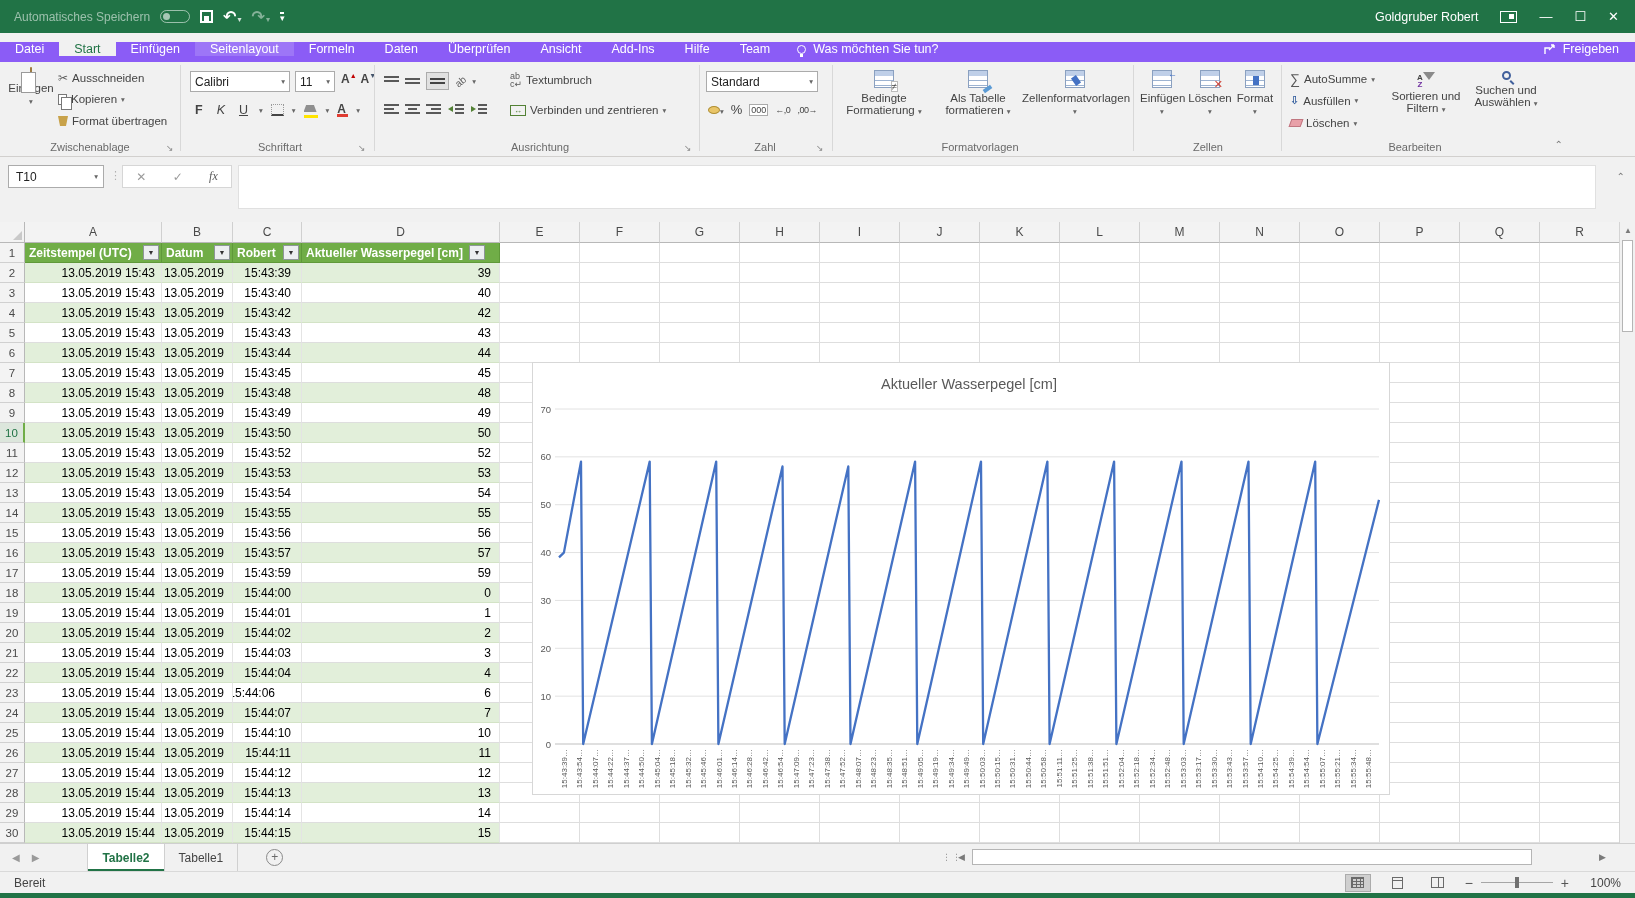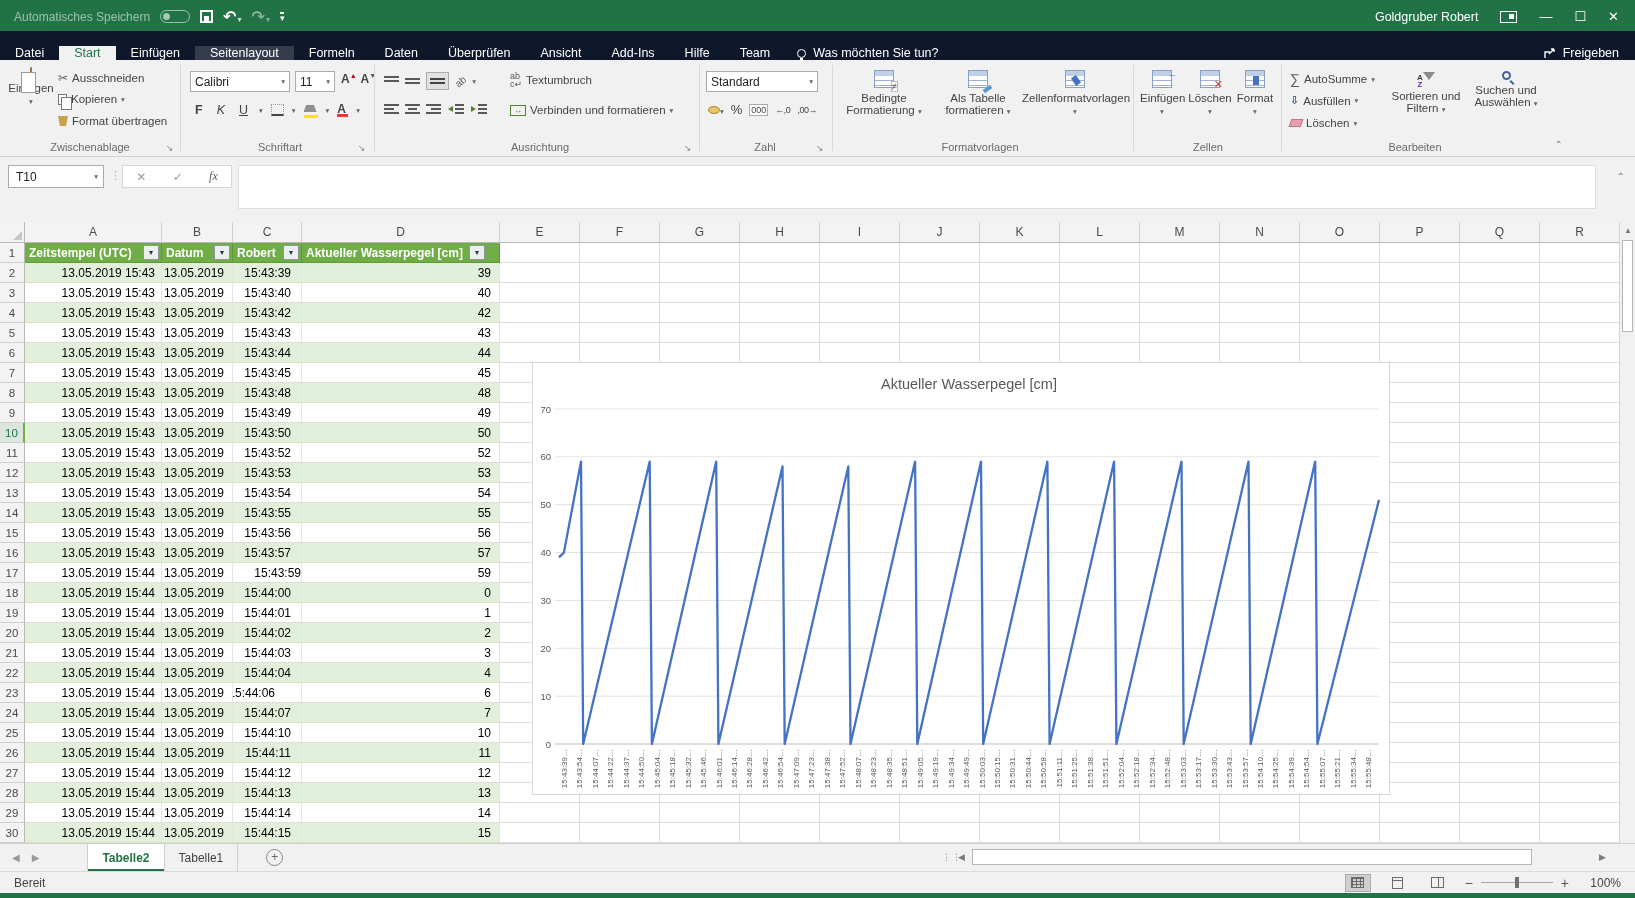--- a/index.html
+++ b/index.html
@@ -20,21 +20,21 @@
   .mini-dd { font-size:8px; color:rgba(255,255,255,.8); margin-left:1px; }
   .qat-custom { font-size:9px; color:#fff; border-top:2px solid #fff; line-height:6px; padding-top:1px; }
   .win-title { position:absolute; left:0; right:0; text-align:center; font-size:12.5px; color:#fff; pointer-events:none; }
   .tb-right { margin-left:auto; display:flex; align-items:center; gap:22px; padding-right:16px; z-index:2; }
   .account { font-size:12.5px; }
   .icon-presenter { width:17px; height:12px; border:1.5px solid #fff; position:relative; display:inline-block; }
   .icon-presenter::after { content:""; position:absolute; right:2px; top:2px; width:5px; height:5px; background:#fff; }
   .winbtn { font-size:13px; color:#fff; }
 
   
-  .tabrow { position:absolute; left:0; top:31px; width:100%; height:29px; background:#0f172a; display:flex; align-items:flex-end; color:#fff; }
+  .tabrow { position:absolute; left:0; top:42px; width:100%; height:29px; background:#8b5cf6; display:flex; align-items:flex-start; color:#fff; }
   .rtab { padding:0 15px; font-size:12.5px; display:flex; align-items:center; cursor:default; }
   .rtab.active { background:#f1f1f1; color:#217346; }
   .rtab.hover { background:rgba(255,255,255,.16); }
   .tellme { display:flex; align-items:center; gap:7px; padding:0 12px; font-size:12.5px; }
   .icon-bulb { width:9px; height:9px; border:1.5px solid #fff; border-radius:50%; position:relative; display:inline-block; }
   .icon-bulb::after { content:""; position:absolute; left:2px; top:8px; width:3px; height:3px; background:#fff; }
   .share { margin-left:auto; display:flex; align-items:center; gap:6px; padding:0 16px; font-size:12.5px; }
 
   
   .ribbon { position:absolute; left:0; top:62px; width:100%; height:95px; background:#f1f1f1; border-bottom:1px solid #d2d0ce; font-size:11.5px; color:#444; }
@@ -312,21 +312,21 @@
           <g stroke="#595959" stroke-width="2">
             <line x1="8" y1="1" x2="17" y2="1"></line>
             <line x1="8" y1="5" x2="17" y2="5"></line>
             <line x1="8" y1="9" x2="17" y2="9"></line>
           </g>
           <path d="M1 2 L6 5 L1 8 Z" fill="#538135"></path>
         </svg>
     </div>
     <div class="smallrow" style="left:510px; top:42px;">
       <span style="width:16px;height:11px;border:1px solid #538135;display:inline-flex;align-items:center;justify-content:center;font-size:8px;color:#538135;">↔</span>
-      <span>Verbinden und formatieren</span>
+      <span>Verbinden und zentrieren</span>
       <span class="dd">▾</span>
     </div>
     <div class="glabel" style="left:470px; width:140px;margin-top:45px;">Ausrichtung</div>
     <span class="launcher" style="left:684px;">↘</span>
     <div class="rdiv" style="left:699px;"></div>
 
     <div class="combo" style="position:absolute; left:706px; top:9px; width:112px;">
       <span>Standard</span>
         <span class="dd">▾</span>
     </div>
@@ -795,21 +795,21 @@
           <div class="gcell" style="width: 80px;"></div>
           <div class="gcell" style="width: 80px;"></div>
           <div class="gcell" style="width: 80px;"></div>
           <div class="gcell" style="width: 80px;"></div>
           <div class="gcell" style="width: 80px;"></div>
         </div>
         <div class="grow" style="top: 341px;">
           <div class="rowhdr" style="width: 25px;">17</div>
           <div class="gcell tblw" style="width: 137px; padding-right: 6px;">13.05.2019 15:44</div>
           <div class="gcell tblw" style="width: 71px; padding-right: 8px;">13.05.2019</div>
-          <div class="gcell tblw" style="width: 69px; ">15:43:59</div>
+          <div class="gcell tblw" style="width: 69px; padding-right: 10px;">15:43:59</div>
           <div class="gcell tblw" style="width: 198px; padding-right: 8px;">59</div>
           <div class="gcell" style="width: 80px;"></div>
           <div class="gcell" style="width: 80px;"></div>
           <div class="gcell" style="width: 80px;"></div>
           <div class="gcell" style="width: 80px;"></div>
           <div class="gcell" style="width: 80px;"></div>
           <div class="gcell" style="width: 80px;"></div>
           <div class="gcell" style="width: 80px;"></div>
           <div class="gcell" style="width: 80px;"></div>
           <div class="gcell" style="width: 80px;"></div>

